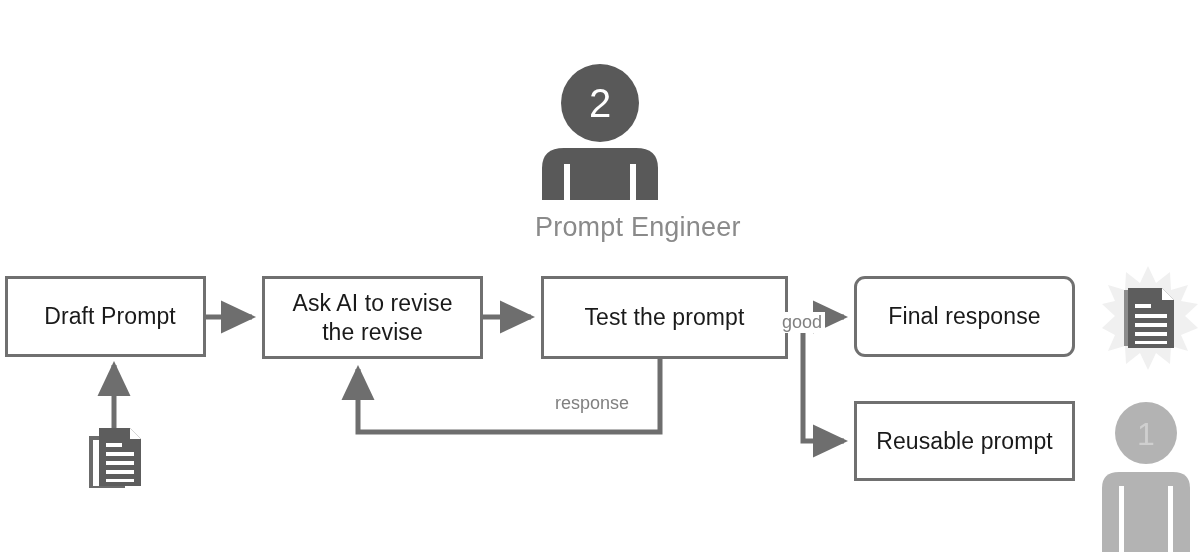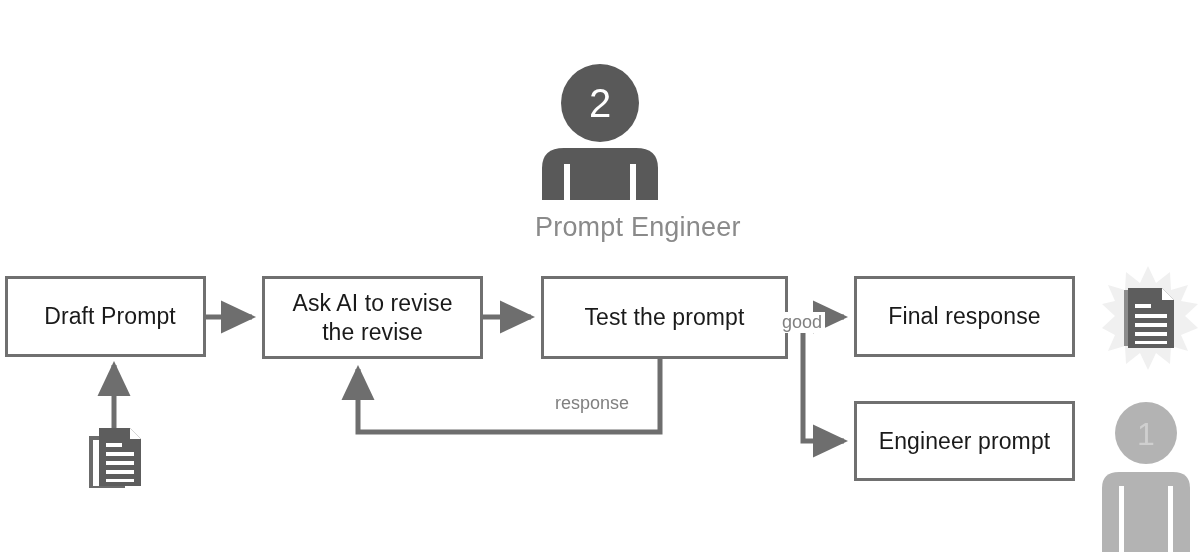--- a/index.html
+++ b/index.html
@@ -138,25 +138,25 @@
     <span>
       <span>Ask AI to revise</span><br>
       <span>the revise</span>
     </span>
   </div>
 
   <div class="box" style="left:541px; top:276px; width:247px; height:83px;">
     <span>Test the prompt</span>
   </div>
 
-  <div class="box" style="left:854px; top:276px; width:221px; height:81px;">
+  <div class="box" style="left:854px; top:276px; width:221px; height:81px;border-radius:11px;">
     <span>Final response</span>
   </div>
 
   <div class="box" style="left:854px; top:401px; width:221px; height:80px;">
-    <span>Engineer prompt</span>
+    <span>Reusable prompt</span>
   </div>
 
   <div class="edge-label" style="left:779px; top:284px;margin-top:28px;">good</div>
 
   <div class="edge-label" style="left:552px; top:393px;">response</div>
 
 </div>
 
 </body></html>

